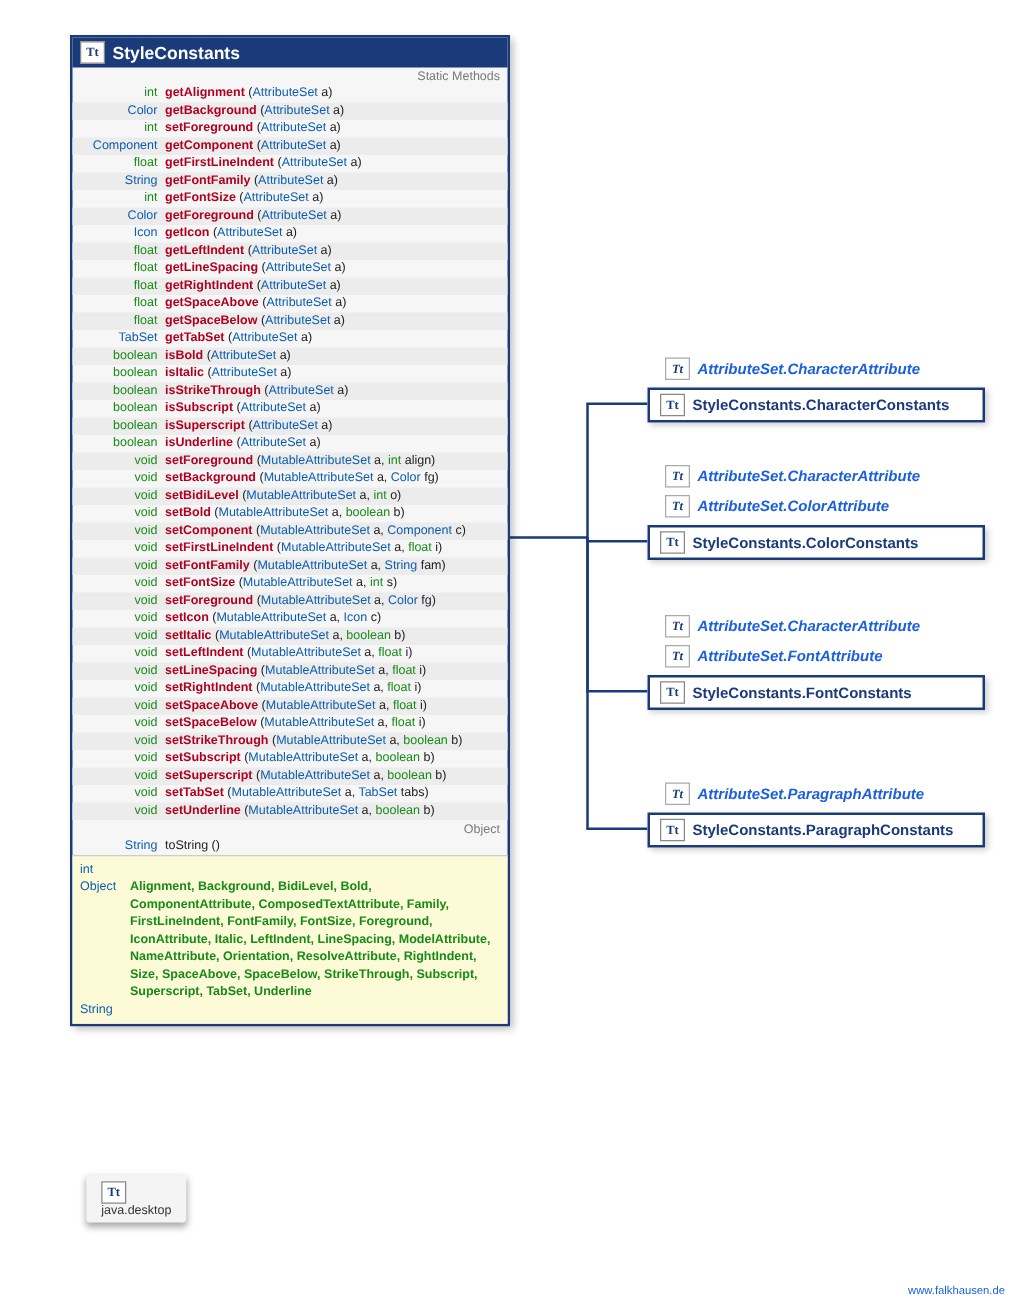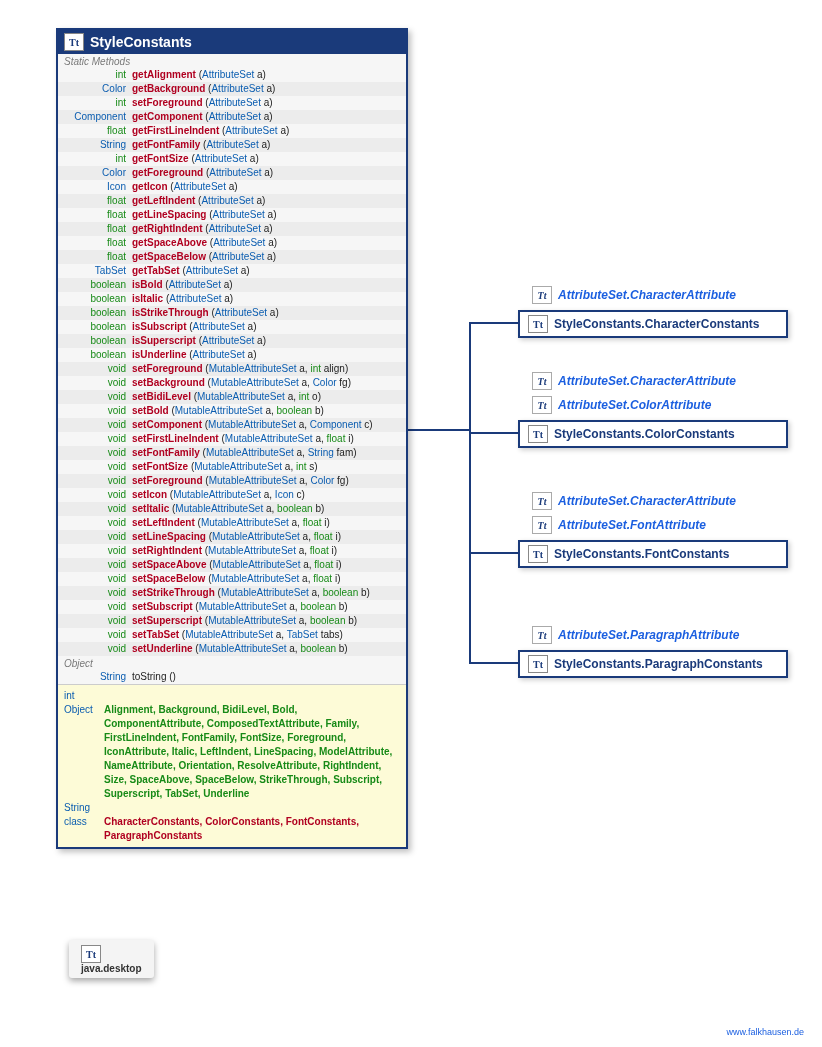--- a/index.html
+++ b/index.html
@@ -38,24 +38,24 @@
     width: 18px;
     height: 16px;
     font-size: 10px;
     font-weight: bold;
     align-items: center;
     justify-content: center;
     border: 1px solid #888;
     font-family: "Times New Roman", serif;
   }
   .section-label {
-    font-style: italic;
     color: #7a7a7a;
     padding: 2px 6px 1px 6px;
     font-size: 10px;
+    text-align: right;
   }
   .method-row {
     display: flex;
     padding: 0 4px;
     line-height: 14px;
     font-size: 10px;
   }
   .method-row.stripe { background: #ececec; }
   .ret-type {
     width: 64px;
@@ -116,21 +116,21 @@
     top: 940px;
     padding: 5px 12px 4px 12px;
     background: #f4f4f4;
     border-radius: 3px;
     box-shadow: 0 3px 6px rgba(0,0,0,0.35);
   }
   .package-title {
     display:flex; align-items:center; gap:6px;
     font-size: 20px; font-weight: bold; color: #111;
   }
-  .package-sub { font-size: 10px; color: #333; font-weight: bold; }
+  .package-sub { font-size: 10px; color: #333; font-weight: normal; }
 
   .footer-link {
     position:absolute; right: 18px; bottom: 10px;
     font-size: 9px; color: #1b5fe0;
   }
 </style>
 </head>
 <body>
 
 <svg class="connectors">
@@ -327,24 +327,20 @@
       <div class="field-row">
         <span class="ftype">int</span>
       </div>
       <div class="field-row">
         <span class="ftype">Object</span>
         <span class="fnames">Alignment, Background, BidiLevel, Bold, ComponentAttribute, ComposedTextAttribute, Family, FirstLineIndent, FontFamily, FontSize, Foreground, IconAttribute, Italic, LeftIndent, LineSpacing, ModelAttribute, NameAttribute, Orientation, ResolveAttribute, RightIndent, Size, SpaceAbove, SpaceBelow, StrikeThrough, Subscript, Superscript, TabSet, Underline</span>
       </div>
       <div class="field-row">
         <span class="ftype">String</span>
       </div>
-      <div class="field-row">
-        <span class="ftype">class</span>
-        <span class="fnames" style="color: rgb(176, 0, 32);">CharacterConstants, ColorConstants, FontConstants, ParagraphConstants</span>
-      </div>
     </div>
 </div>
 
 <div id="inner-classes">
     <div class="interface-label" style="left: 532px; top: 286px;">
       <span class="tt-icon">Tt</span>
       <span>AttributeSet.CharacterAttribute</span>
     </div>
     <div class="inner-box" style="left: 518px; top: 310px;">
       <span class="tt-icon">Tt</span>

